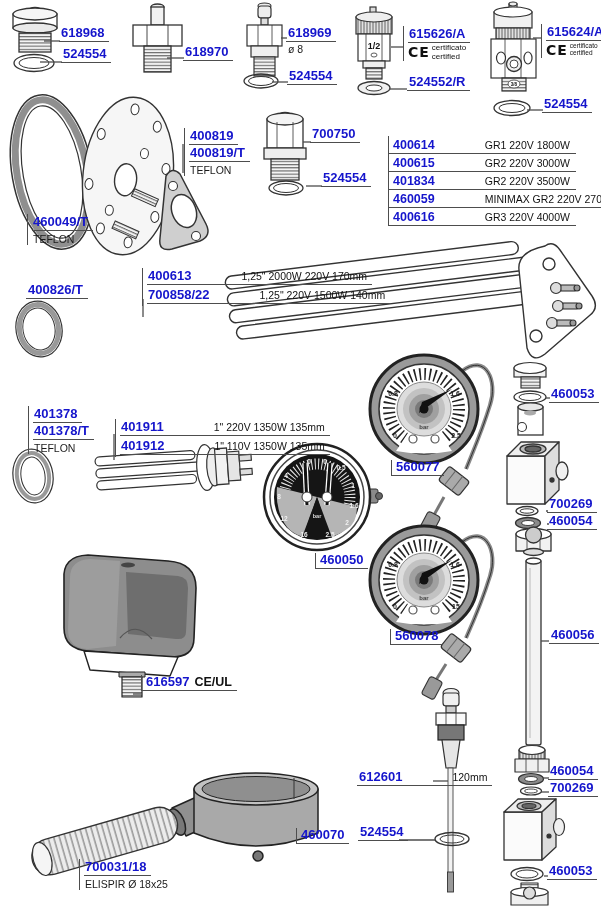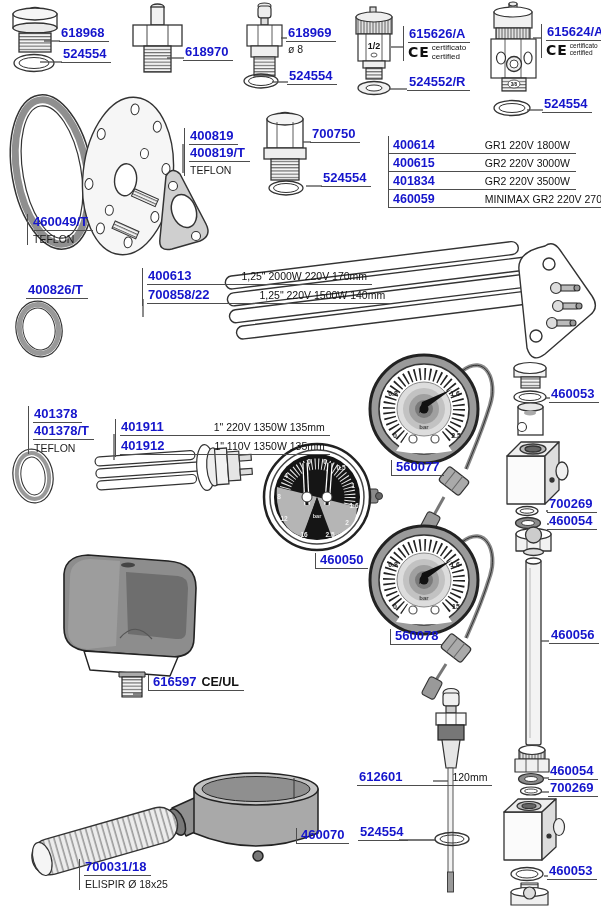--- a/index.html
+++ b/index.html
@@ -480,20 +480,21 @@
 </div>
 
 <div class="plabel" style="left:310px;top:127px">700750</div>
 <div class="plabel" style="left:321px;top:171px">524554</div>
 
 <div id="etable">
   <div class="row"><span class="pn">400614</span><span class="desc">GR1 220V 1800W</span></div>
   <div class="row"><span class="pn">400615</span><span class="desc">GR2 220V 3000W</span></div>
   <div class="row"><span class="pn">401834</span><span class="desc">GR2 220V 3500W</span></div>
   <div class="row"><span class="pn">460059</span><span class="desc">MINIMAX GR2 220V 2700W 250mm</span></div>
+  <div class="row"><span class="pn">400616</span><span class="desc">GR3 220V 4000W</span></div>
 </div>
 
 <div class="blk" style="left:142px;top:268px">
   <span class="r2"><span class="pn">400613</span><span class="desc">1,25" 2000W 220V 170mm</span></span>
   <span class="r2"><span class="pn">700858/22</span><span class="desc">1,25" 220V 1500W 140mm</span></span>
 </div>
 <div class="plabel" style="left:26px;top:283px">400826/T</div>
 
 <div class="blk" style="left:28px;top:406px">
   <span class="plabel2">401378</span>
@@ -506,21 +507,21 @@
 </div>
 
 <div class="plabel ll" style="left:391px;top:460px">560077</div>
 <div class="plabel" style="left:549px;top:387px">460053</div>
 <div class="plabel" style="left:547px;top:497px">700269</div>
 <div class="plabel" style="left:547px;top:514px">460054</div>
 <div class="plabel ll" style="left:315px;top:553px">460050</div>
 <div class="plabel ll" style="left:390px;top:629px">560078</div>
 <div class="plabel" style="left:549px;top:628px">460056</div>
 
-<div class="plabel ll" style="left:148px;top:675px">
+<div class="plabel ll" style="left:141px;top:675px">
   <span>616597</span><span class="cert">CE/UL</span>
 </div>
 
 <div class="plabel" style="left:357px;top:770px">
   <span>612601</span><span class="desc">120mm</span>
 </div>
 <div class="plabel" style="left:358px;top:825px">524554</div>
 
 <div class="plabel" style="left:548px;top:764px">460054</div>
 <div class="plabel" style="left:548px;top:781px">700269</div>

